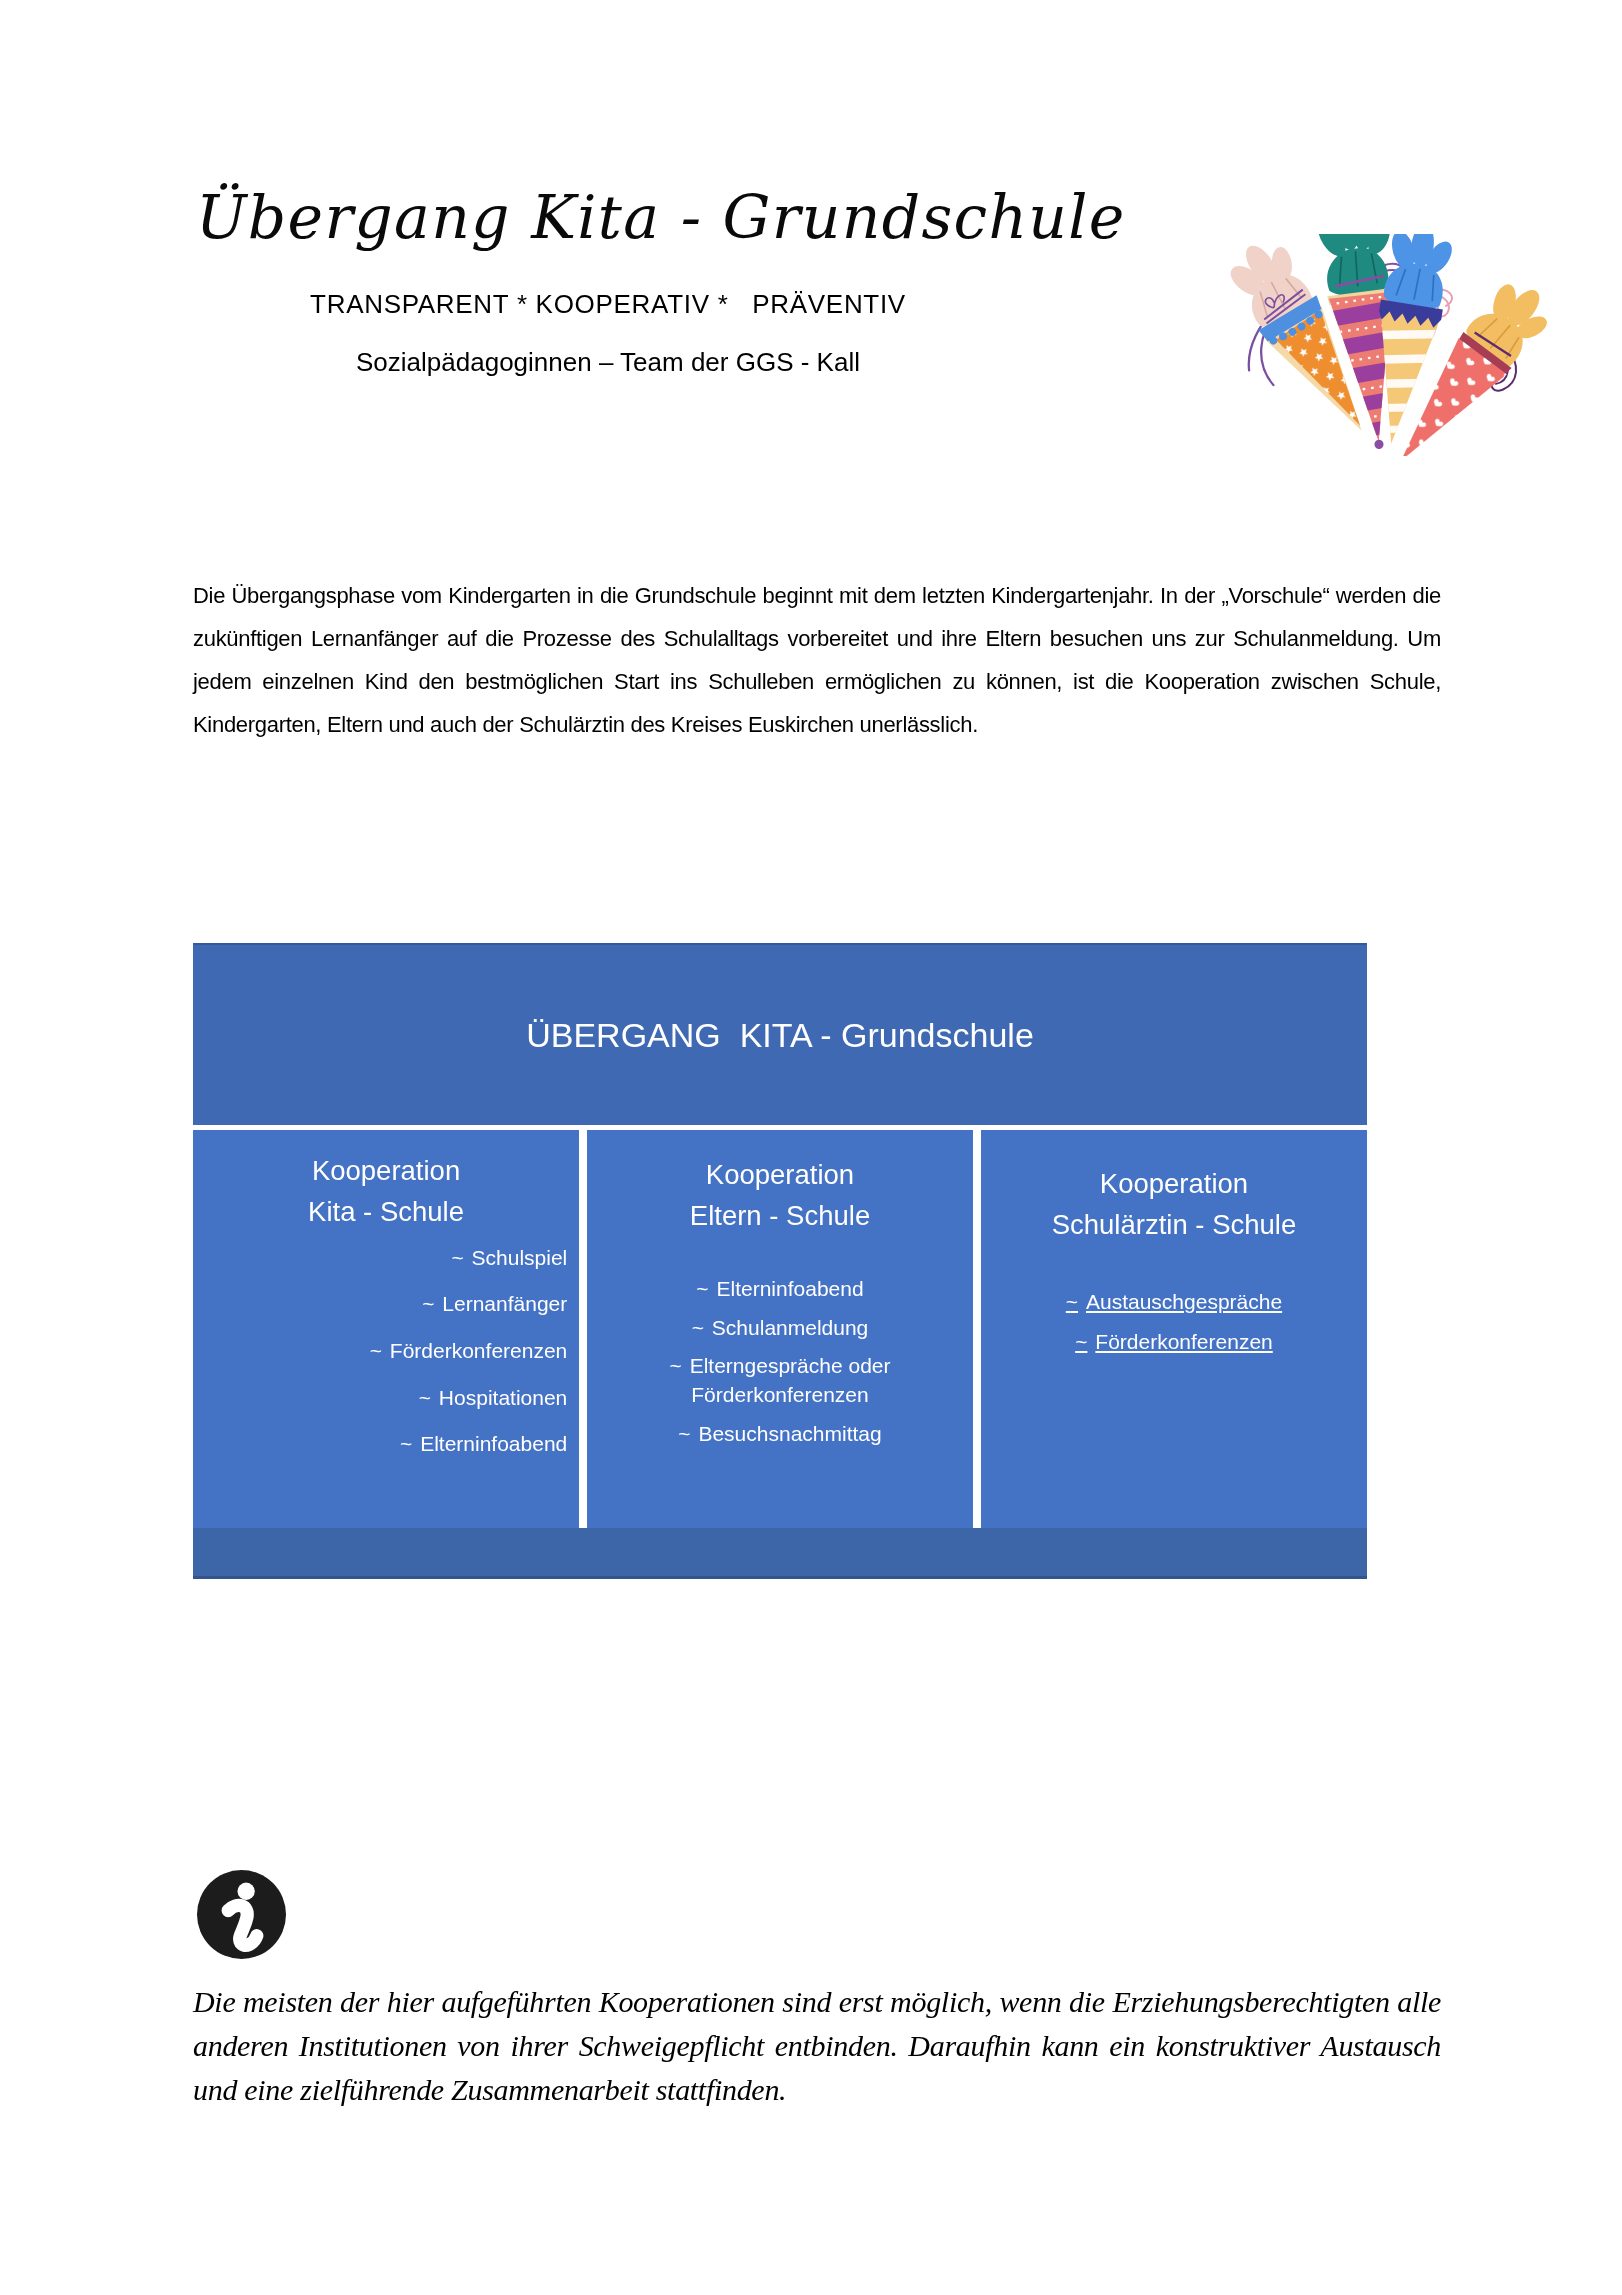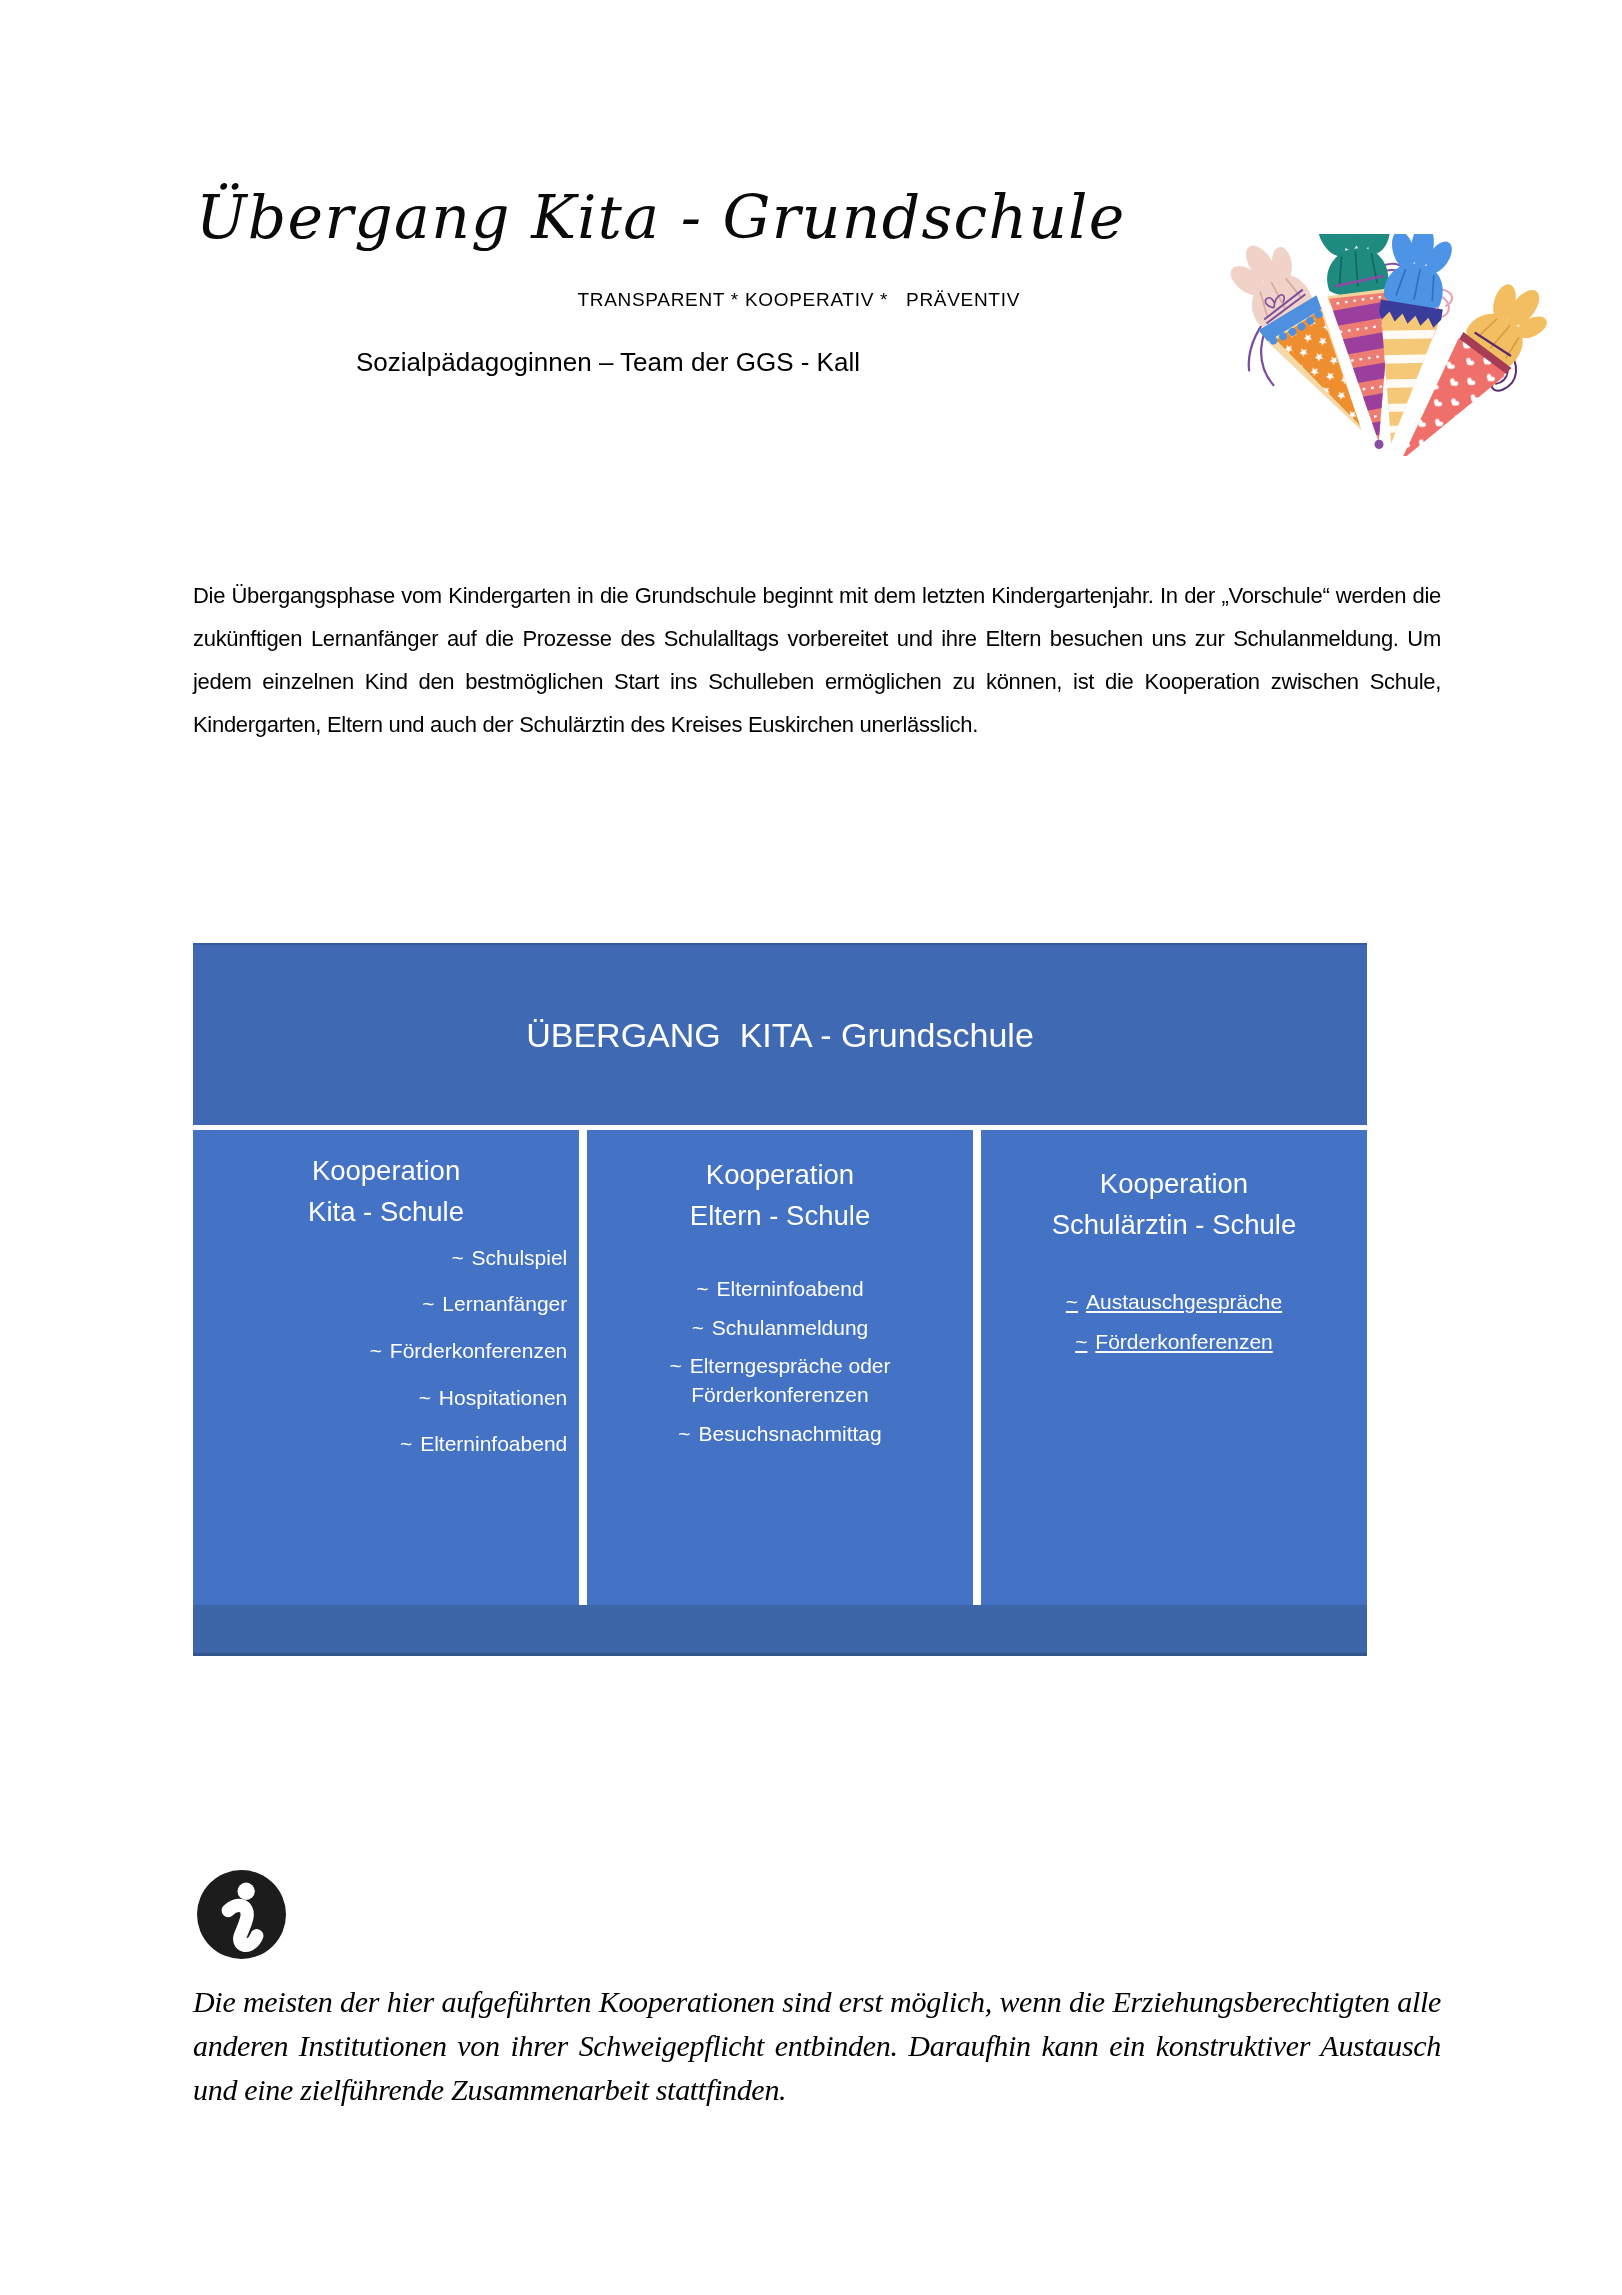--- a/index.html
+++ b/index.html
@@ -19,22 +19,22 @@
     font-family:"DejaVu Serif", serif;
     font-style:italic;
     font-size:60px;
     letter-spacing:1.3px;
     line-height:1.3;
     color:#0a0a0a;
     white-space:pre;
   }
   .doc-subtitle{
     position:absolute; left:196px; top:289px; width:824px;
-    text-align:right;
-    font-size:19px;
+    text-align:center;
+    font-size:26px;
     letter-spacing:0.7px;
     white-space:pre;
   }
   .doc-team{
     position:absolute; left:196px; top:347px; width:824px;
     text-align:center;
     font-size:26px;
   }
   .cones{
     position:absolute; left:1191px; top:234px; width:366px; height:222px;
@@ -56,21 +56,21 @@
     height:182px;
     background:var(--header-bg,#3f69b2);
     border-top:2.6px solid #35599b;
     display:flex; align-items:center; justify-content:center;
     color:var(--diagram-text,#ffffff);
     font-size:34px;
     white-space:pre;
   }
   .diagram-gap{height:5.2px;background:#ffffff;}
   .diagram-cols{
-    display:flex; gap:7.9px; height:475px;border-radius:21px;
+    display:flex; gap:7.9px; height:398px;border-radius:21px;
   }
   .col{
     flex:1 1 0;
     background:var(--col-bg,#4472c4);
     color:var(--diagram-text,#ffffff);
     text-align:center;
     box-sizing:border-box;
     padding:0 11.8px;
   }
   .col-heading{font-size:27.5px; line-height:41px;}

